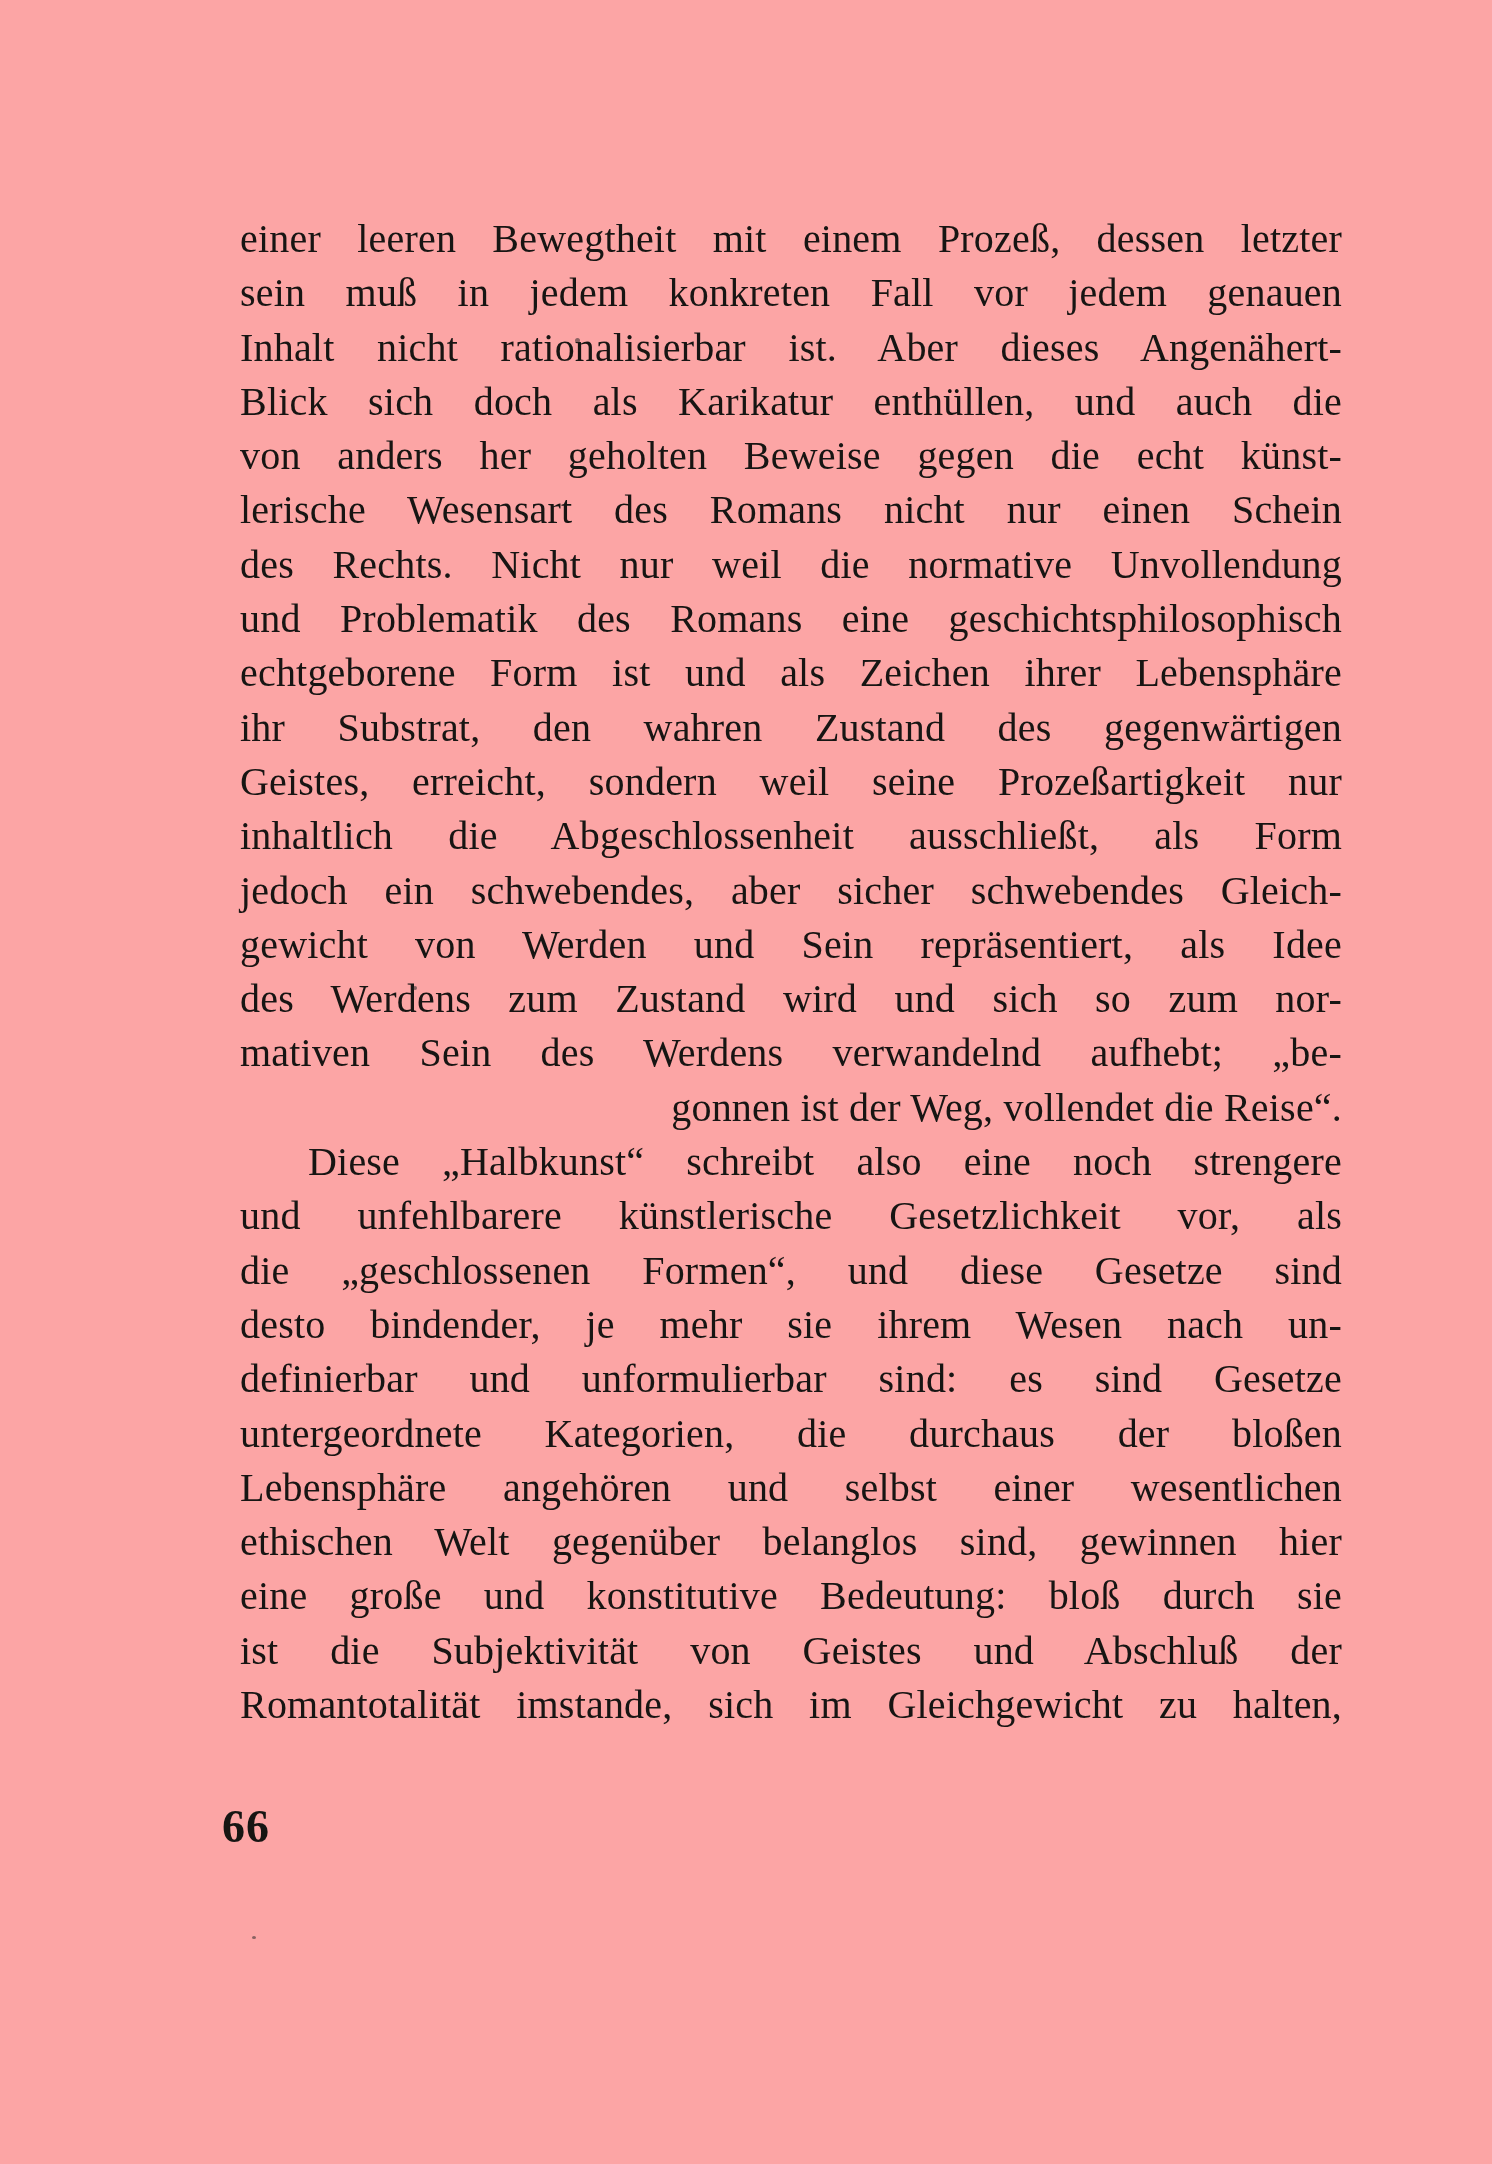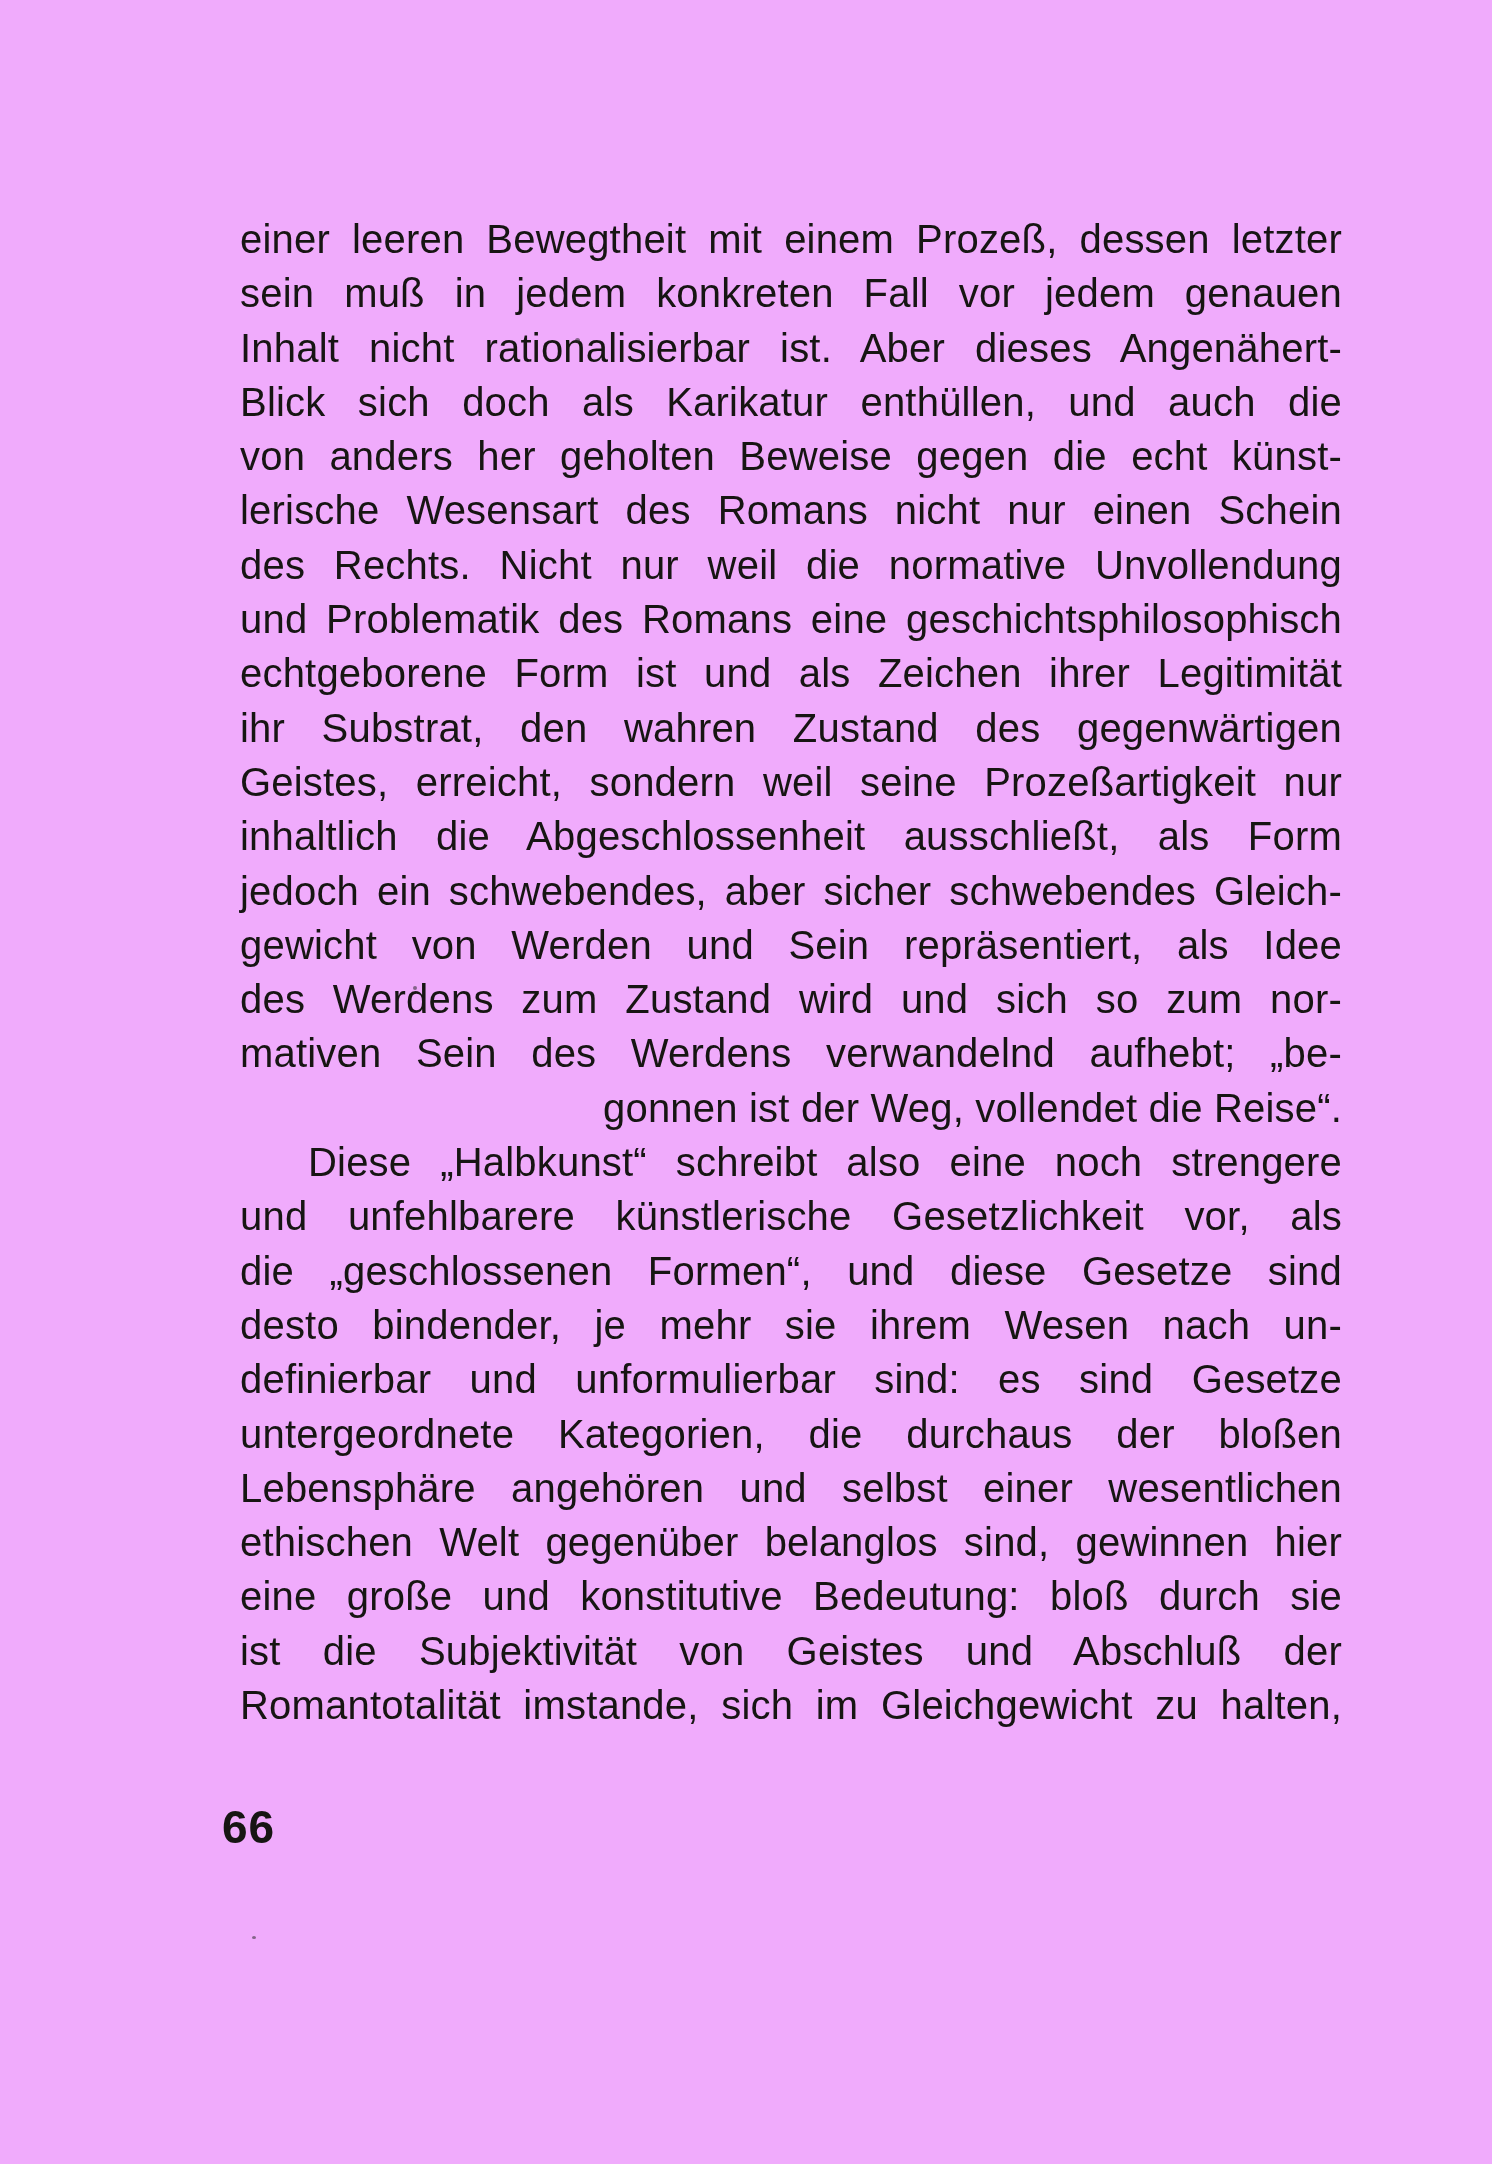--- a/index.html
+++ b/index.html
@@ -4,23 +4,23 @@
 <style>
   html, body {
     margin: 0;
     padding: 0;
     background: #ffffff;
   }
   .page {
     position: relative;
     width: 1492px;
     height: 2164px;
-    background: #f0abfc;
+    background: #fca5a5;
     overflow: hidden;
-    font-family: Liberation Sans, sans-serif;
+    font-family: Liberation Serif, serif;
     color: #171513;
   }
   .textblock {
     position: absolute;
     left: 240px;
     top: 212px;
     width: 1102px;
     font-size: 40px;
     line-height: 54.3px;
     letter-spacing: 0.2px;
@@ -60,21 +60,21 @@
 
   <div class="textblock">
     <div class="line just">einer leeren Bewegtheit mit einem Prozeß, dessen letzter</div>
     <div class="line just">sein muß in jedem konkreten Fall vor jedem genauen</div>
     <div class="line just">Inhalt nicht rationalisierbar ist. Aber dieses Angenähert-</div>
     <div class="line just">Blick sich doch als Karikatur enthüllen, und auch die</div>
     <div class="line just">von anders her geholten Beweise gegen die echt künst-</div>
     <div class="line just">lerische Wesensart des Romans nicht nur einen Schein</div>
     <div class="line just">des Rechts. Nicht nur weil die normative Unvollendung</div>
     <div class="line just">und Problematik des Romans eine geschichtsphilosophisch</div>
-    <div class="line just">echtgeborene Form ist und als Zeichen ihrer Legitimität</div>
+    <div class="line just">echtgeborene Form ist und als Zeichen ihrer Lebensphäre</div>
     <div class="line just">ihr Substrat, den wahren Zustand des gegenwärtigen</div>
     <div class="line just">Geistes, erreicht, sondern weil seine Prozeßartigkeit nur</div>
     <div class="line just">inhaltlich die Abgeschlossenheit ausschließt, als Form</div>
     <div class="line just">jedoch ein schwebendes, aber sicher schwebendes Gleich-</div>
     <div class="line just">gewicht von Werden und Sein repräsentiert, als Idee</div>
     <div class="line just">des Werdens zum Zustand wird und sich so zum nor-</div>
     <div class="line just">mativen Sein des Werdens verwandelnd aufhebt; „be-</div>
     <div class="line">gonnen ist der Weg, vollendet die Reise“.</div>
     <div class="line just indent">Diese „Halbkunst“ schreibt also eine noch strengere</div>
     <div class="line just">und unfehlbarere künstlerische Gesetzlichkeit vor, als</div>

